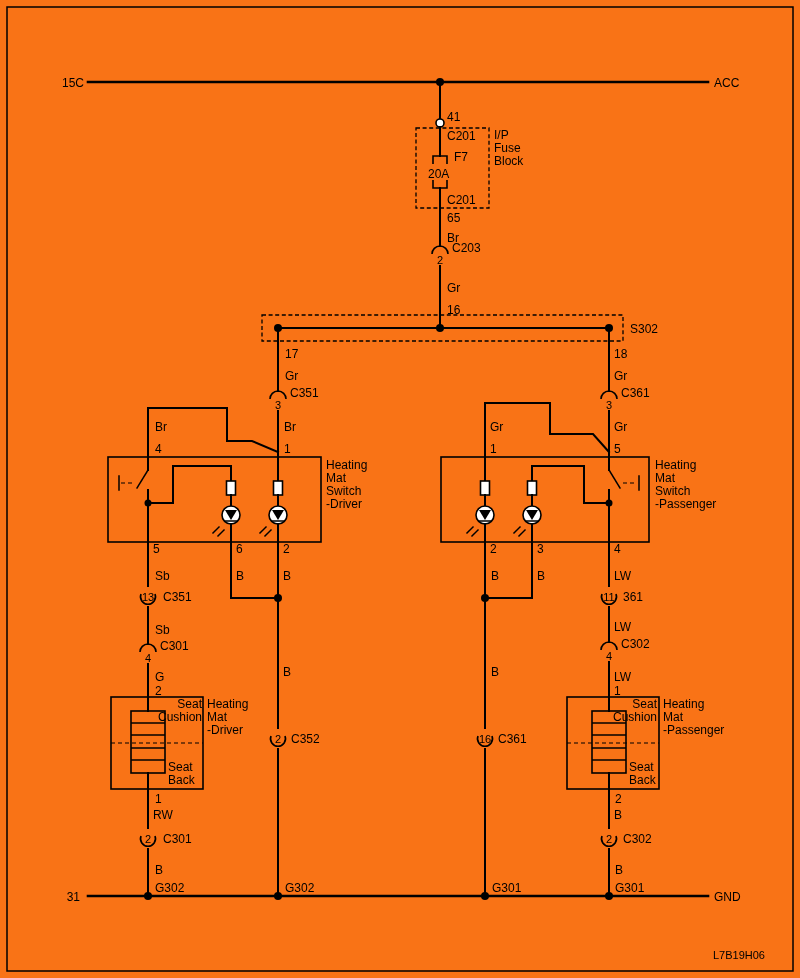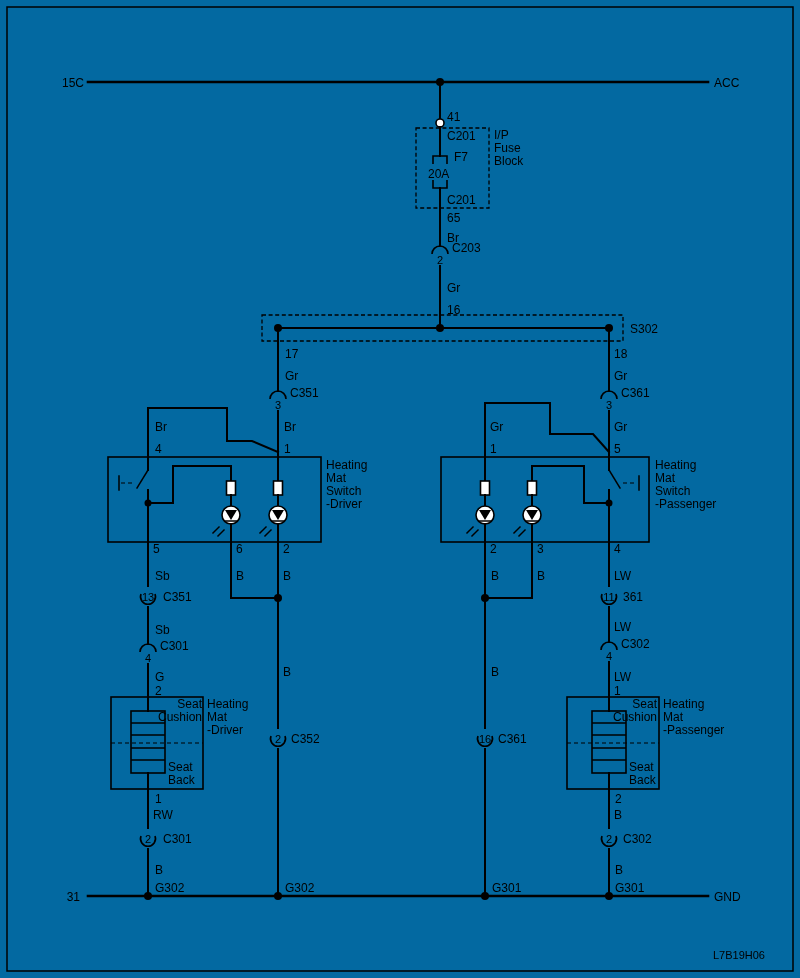--- a/index.html
+++ b/index.html
@@ -1,16 +1,16 @@
 <!DOCTYPE html>
 <html><head>
 <meta charset="utf-8">
 <style>
   html,body{margin:0;padding:0;background:#fff;}
-  .stage{position:relative;width:800px;height:978px;background:#0369a1;}
+  .stage{position:relative;width:800px;height:978px;background:#f97316;}
   svg{display:block;}
   svg text{font-family:"Liberation Sans",sans-serif;font-size:12px;fill:#000;}
   .n{font-size:11px;text-anchor:middle;}
   .end{text-anchor:end;}
   .sm{font-size:11px;}
   .w{stroke:#000;stroke-width:2;fill:none;stroke-linecap:square;}
   .rail{stroke:#000;stroke-width:2.6;fill:none;stroke-linecap:square;}
   .bx{stroke:#000;stroke-width:1.6;fill:none;}
   .dashf{stroke:#000;stroke-width:1.3;fill:none;stroke-dasharray:4 2.6;}
   .dashm{stroke:#000;stroke-width:1.2;fill:none;stroke-dasharray:4 3;}

